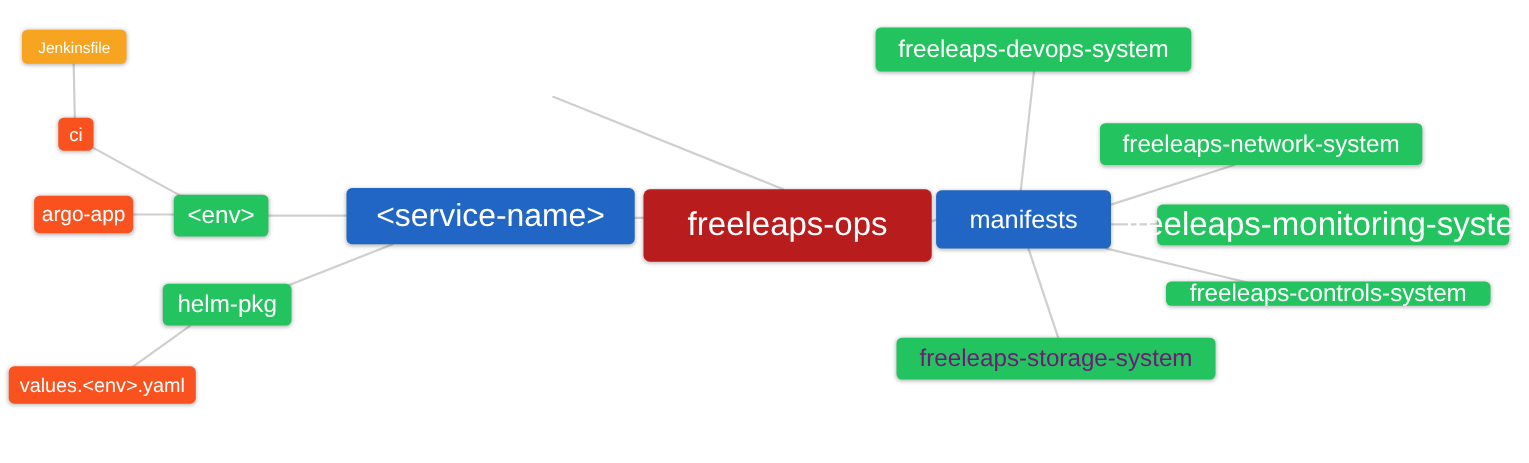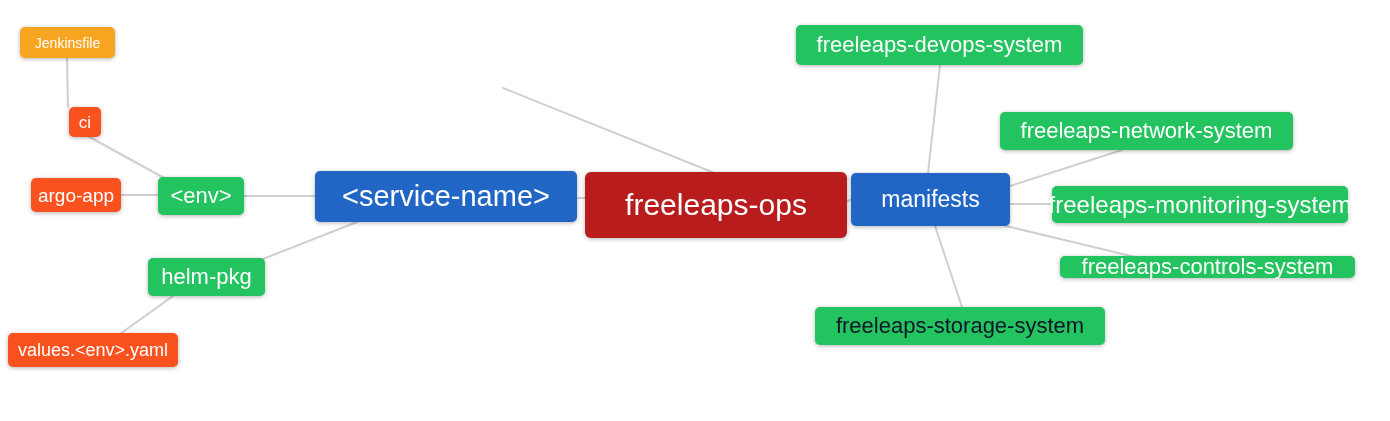--- a/index.html
+++ b/index.html
@@ -46,26 +46,26 @@
       <line x1="565" y1="198" x2="585" y2="198" stroke="#cfcfcf" stroke-width="2" stroke-linecap="round"></line>
       <line x1="503" y1="88" x2="712" y2="172" stroke="#cfcfcf" stroke-width="2" stroke-linecap="round"></line>
       <line x1="845" y1="202" x2="853" y2="199" stroke="#cfcfcf" stroke-width="2" stroke-linecap="round"></line>
       <line x1="928" y1="173" x2="940" y2="65" stroke="#cfcfcf" stroke-width="2" stroke-linecap="round"></line>
       <line x1="1010" y1="186" x2="1122" y2="150" stroke="#cfcfcf" stroke-width="2" stroke-linecap="round"></line>
       <line x1="1010" y1="204" x2="1052" y2="204" stroke="#cfcfcf" stroke-width="2" stroke-linecap="round"></line>
       <line x1="1006" y1="226" x2="1135" y2="257" stroke="#cfcfcf" stroke-width="2" stroke-linecap="round"></line>
       <line x1="935" y1="226" x2="962" y2="307" stroke="#cfcfcf" stroke-width="2" stroke-linecap="round"></line>
     </svg>
 <div class="node" style="left: 20px; top: 27px; width: 95px; height: 31px; font-size: 14px; background: rgb(247, 165, 33); color: rgb(255, 255, 255);">Jenkinsfile</div>
-    <div class="node" style="left: 53px; top: 107px; width: 32px; height: 30px; font-size: 17px; background: rgb(250, 82, 31); color: rgb(255, 255, 255); margin-left: 16px;">ci</div>
+    <div class="node" style="left: 53px; top: 107px; width: 32px; height: 30px; font-size: 17px; background: rgb(250, 82, 31); color: rgb(255, 255, 255);">ci</div>
     <div class="node" style="left: 31px; top: 178px; width: 90px; height: 34px; font-size: 19px; background: rgb(250, 82, 31); color: rgb(255, 255, 255);">argo-app</div>
     <div class="node" style="left: 158px; top: 177px; width: 86px; height: 38px; font-size: 22px; background: rgb(35, 195, 95); color: rgb(255, 255, 255);">&lt;env&gt;</div>
     <div class="node" style="left: 148px; top: 258px; width: 117px; height: 38px; font-size: 22px; background: rgb(35, 195, 95); color: rgb(255, 255, 255);">helm-pkg</div>
     <div class="node" style="left: 8px; top: 333px; width: 170px; height: 34px; font-size: 18px; background: rgb(250, 82, 31); color: rgb(255, 255, 255);">values.&lt;env&gt;.yaml</div>
     <div class="node" style="left: 315px; top: 171px; width: 262px; height: 51px; font-size: 29px; background: rgb(33, 102, 196); color: rgb(255, 255, 255);">&lt;service-name&gt;</div>
     <div class="node root" style="left: 585px; top: 172px; width: 262px; height: 66px; font-size: 30px; background: #b91c1c; color: rgb(255, 255, 255);">freeleaps-ops</div>
     <div class="node" style="left: 851px; top: 173px; width: 159px; height: 53px; font-size: 23px; background: rgb(33, 102, 196); color: rgb(255, 255, 255);">manifests</div>
     <div class="node" style="left: 796px; top: 25px; width: 287px; height: 40px; font-size: 22px; background: rgb(35, 195, 95); color: rgb(255, 255, 255);">freeleaps-devops-system</div>
     <div class="node" style="left: 1000px; top: 112px; width: 293px; height: 38px; font-size: 22px; background: rgb(35, 195, 95); color: rgb(255, 255, 255);">freeleaps-network-system</div>
-    <div class="node" style="left: 1052px; top: 186px; width: 296px; height: 37px; font-size: 24px; background: rgb(35, 195, 95); color: rgb(255, 255, 255);">freeleaps-monitoring-system</div>
+    <div class="node" style="left: 1052px; top: 186px; width: 320px; height: 37px; font-size: 30px; background: rgb(35, 195, 95); color: rgb(255, 255, 255);">freeleaps-monitoring-system</div>
     <div class="node" style="left: 1060px; top: 256px; width: 295px; height: 22px; font-size: 22px; background: rgb(35, 195, 95); color: rgb(255, 255, 255);">freeleaps-controls-system</div>
-    <div class="node" style="left: 815px; top: 307px; width: 290px; height: 38px; font-size: 22px; background: rgb(35, 195, 95); color: #0f172a;">freeleaps-storage-system</div>
+    <div class="node" style="left: 815px; top: 307px; width: 290px; height: 38px; font-size: 22px; background: rgb(35, 195, 95); color: #701a75;">freeleaps-storage-system</div>
   </div>
 
 </body></html>

